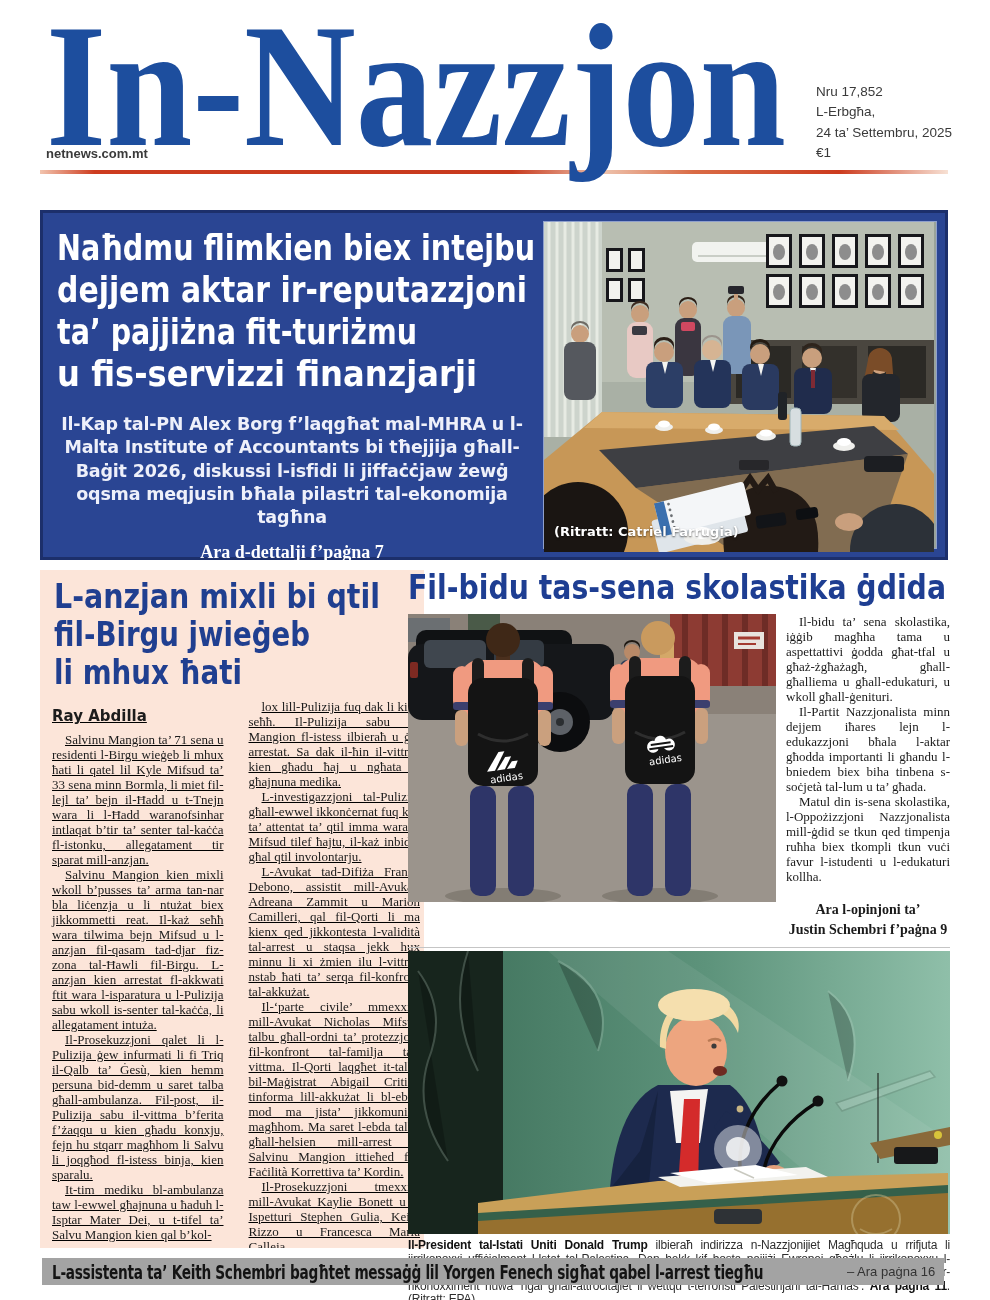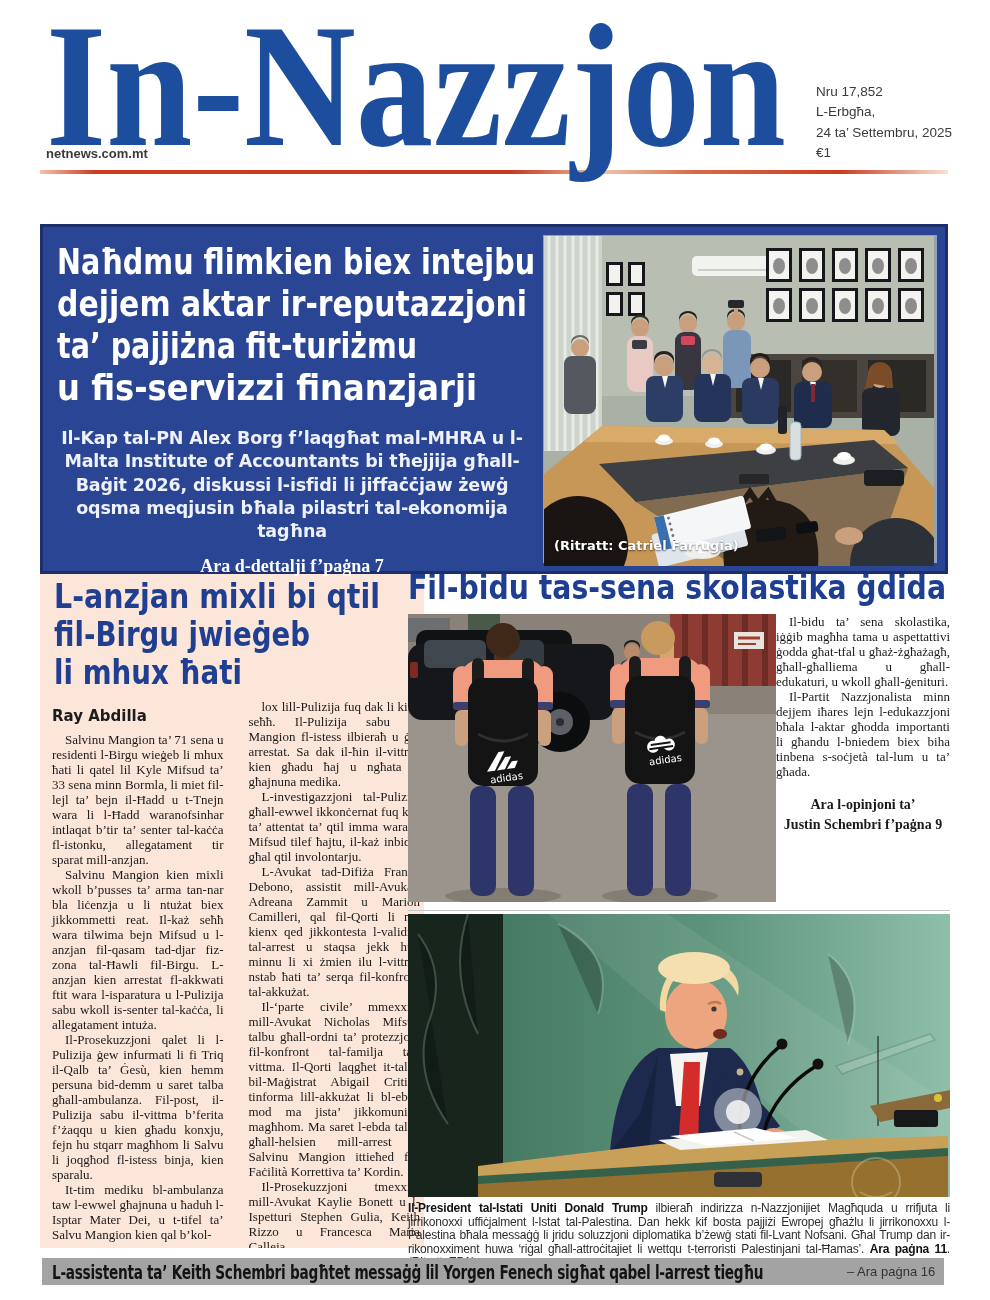--- a/index.html
+++ b/index.html
@@ -6,52 +6,52 @@
   .page{position:relative;width:990px;height:1300px;background:#ffffff;overflow:hidden;
         font-family:"Liberation Sans",sans-serif;}
   
   .masthead-svg{position:absolute;left:44px;top:10px;width:748px;height:215px;overflow:visible;z-index:3;}
   .masthead-svg text{font-family:"Liberation Serif",serif;font-weight:bold;fill:#1d4e9e;}
   .website{position:absolute;left:46px;top:146px;font-size:13px;font-weight:bold;color:#3a3a3a;z-index:4;text-align:right;}
   .issue-info{position:absolute;left:816px;top:82px;font-size:13.5px;color:#3a3a3a;line-height:1.5;z-index:4;}
   .red-rule{position:absolute;left:40px;top:170px;width:908px;height:4px;z-index:1;
     background:linear-gradient(90deg,#f2c4ae 0%,#cd3c1f 6%,#c73a1e 52%,#eec3ad 62%,#d96b45 72%,#cc3b1e 88%,#f7e1d4 100%);}
   
-  .lead-box{position:absolute;left:40px;top:224px;width:908px;height:350px;box-sizing:border-box;
+  .lead-box{position:absolute;left:40px;top:210px;width:908px;height:350px;box-sizing:border-box;
     background:#2a4593;border:3px solid #1c2f6b;display:flex;z-index:2;}
   .lead-left{flex:1;padding:14px 6px 6px 12px;min-width:0;}
   .lead-headline-svg{width:486px;height:172px;display:block;}
   .lead-headline-svg text{font-family:"DejaVu Sans","Liberation Sans",sans-serif;font-weight:bold;fill:#ffffff;}
   .lead-sub{margin:14px auto 0 auto;max-width:478px;text-align:center;
     font-family:"DejaVu Sans","Liberation Sans",sans-serif;font-weight:bold;font-size:17.5px;
     line-height:1.33;color:#eef0fa;letter-spacing:-0.2px;}
   .lead-see{margin-top:13px;text-align:center;font-family:"Liberation Serif",serif;font-weight:bold;
     font-size:18px;color:#ffffff;}
   .lead-photo{position:relative;width:392px;margin:8px;flex:0 0 auto;border:1px solid #8fa0cc;background:#9aa39a;}
   .lead-photo svg{display:block;}
   .photo-credit{position:absolute;left:10px;bottom:9px;color:#ffffff;font-weight:bold;font-size:13px;
     font-family:"DejaVu Sans","Liberation Sans",sans-serif;text-shadow:0 1px 2px rgba(0,0,0,.6);margin-top:24px;}
   
   .court{position:absolute;left:40px;top:570px;width:384px;height:678px;box-sizing:border-box;
     background:#fce5d9;padding:8px 4px 10px 12px;overflow:hidden;}
   .court-headline-svg{width:336px;height:114px;display:block;}
   .court-headline-svg text{font-family:"DejaVu Sans","Liberation Sans",sans-serif;font-weight:bold;fill:#203f90;}
   .byline{margin-top:8px;font-size:15px;font-weight:bold;color:#1c1c1c;
     font-family:"DejaVu Sans","Liberation Sans",sans-serif;}
-  .court-cols{display:flex;gap:25px;margin-top:7px;}
+  .court-cols{display:flex;gap:25px;margin-top:7px;text-decoration:underline;}
   .court-col{flex:1;min-width:0;}
   .bodytext p{margin:0;font-family:"Liberation Serif",serif;font-size:13px;line-height:15px;
     text-align:justify;text-indent:13px;color:#1b1b1b;}
   
   .right-col{position:absolute;left:408px;top:566px;width:542px;}
   .school-headline-svg{width:542px;height:42px;display:block;}
   .school-headline-svg text{font-family:"DejaVu Sans","Liberation Sans",sans-serif;font-weight:bold;fill:#1e3e92;}
   .school-row{display:flex;margin-top:6px;}
   .school-photo{width:368px;height:288px;flex:0 0 auto;background:#9b948c;}
-  .school-text{flex:1;min-width:0;}
+  .school-text{flex:1;padding-left:10px;min-width:0;}
   .opinion{margin-top:16px;text-align:center;font-family:"Liberation Serif",serif;font-weight:bold;
     font-size:14px;line-height:1.4;color:#1b1b1b;}
   .thin-rule{margin-top:8px;border-top:1px solid #c5c5c5;width:542px;}
   
   .trump-photo{margin-top:3px;width:542px;height:283px;background:#3c6e58;}
   .trump-caption{margin-top:5px;width:542px;font-family:"Liberation Sans",sans-serif;font-size:12px;
     line-height:13.5px;letter-spacing:-0.2px;text-align:justify;color:#2e2e2e;}
   .trump-caption b{color:#111111;}
   
   .bottom-bar{position:absolute;left:42px;top:1258px;width:902px;height:27px;background:#a3a3a3;
@@ -376,20 +376,21 @@
               <text x="2" y="26" font-size="10" font-family="DejaVu Sans,sans-serif" fill="#ffffff">adidas</text>
             </g>
             <rect x="219" y="170" width="26" height="112" rx="10" fill="#2e3568"></rect>
             <rect x="257" y="170" width="26" height="112" rx="10" fill="#2e3568"></rect>
           </g>
         </svg>
       </div>
       <div class="school-text bodytext">
         <p>Il-bidu ta’ sena skolastika, iġġib magħha tama u aspettattivi ġodda għat-tfal u għaż-żgħażagħ, għall-għalliema u għall-edukaturi, u wkoll għall-ġenituri.</p>
         <p>Il-Partit Nazzjonalista minn dejjem iħares lejn l-edukazzjoni bħala l-aktar għodda importanti li għandu l-bniedem biex biha tinbena s-soċjetà tal-lum u ta’ għada.</p>
+        <p>Matul din is-sena skolastika, l-Oppożizzjoni Nazzjonalista mill-ġdid se tkun qed timpenja ruħha biex tkompli tkun vuċi favur l-istudenti u l-edukaturi kollha.</p>
         <div class="opinion">
           <div>Ara l-opinjoni ta’</div>
           <div>Justin Schembri f’paġna 9</div>
         </div>
       </div>
     </div>
 
     <div class="thin-rule"></div>
 
     <div class="trump-photo">

